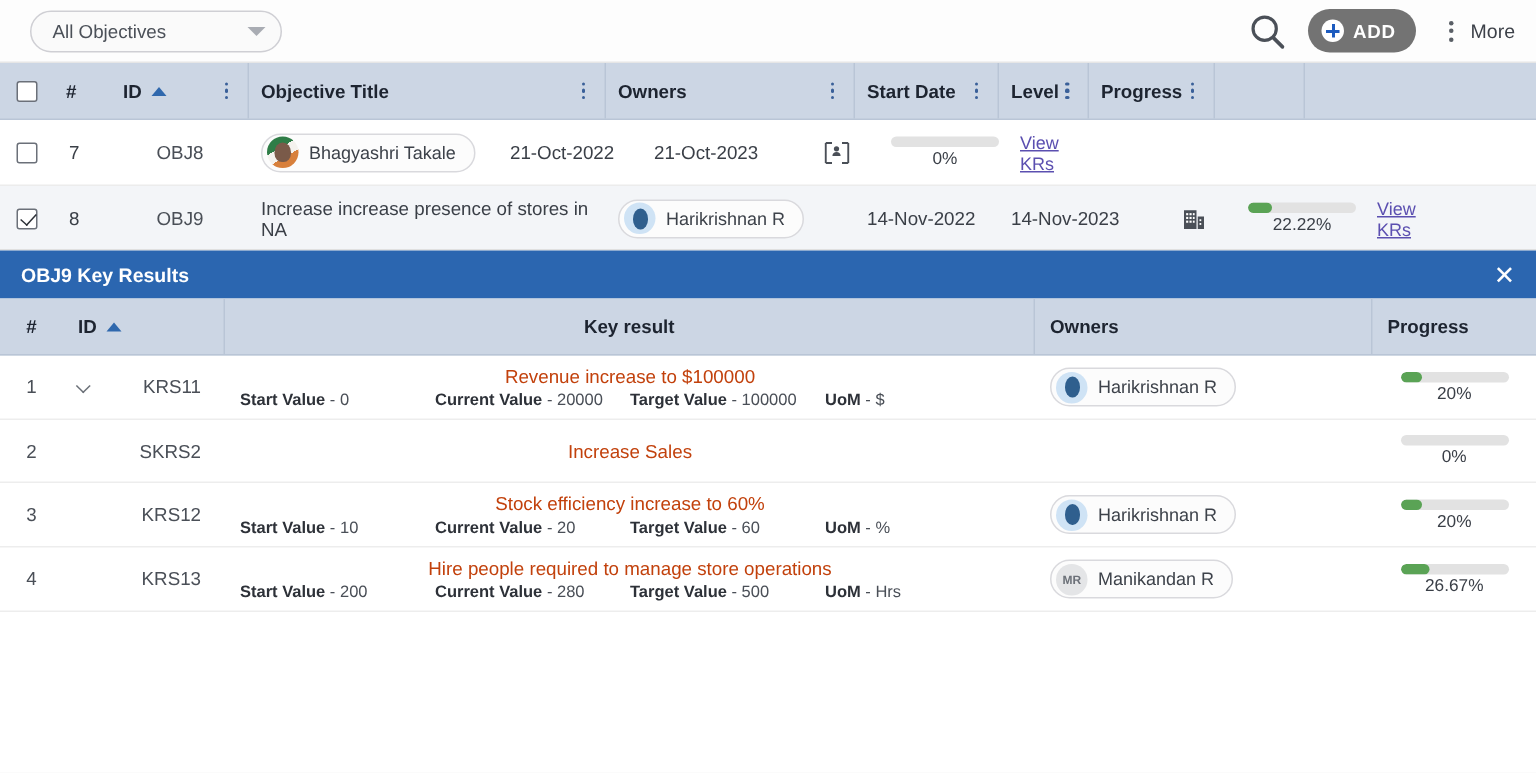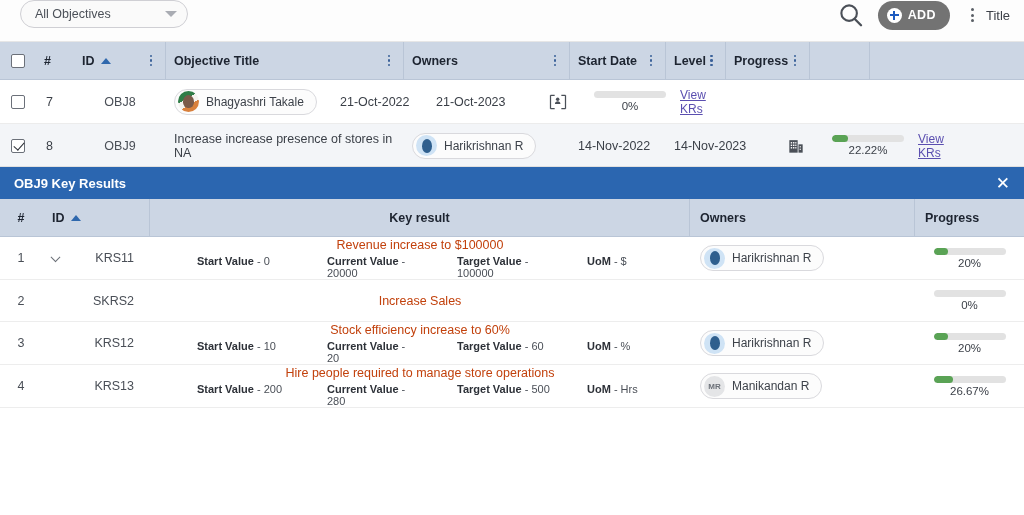--- a/index.html
+++ b/index.html
@@ -9,21 +9,21 @@
     font-family: "Liberation Sans", sans-serif;
     color: #2f3640;
     overflow: hidden;
   }
   #app { position: relative; width: 1024px; height: 515px; background:#fff; }
 
   
   .toolbar {
     position: absolute; left:0; top:0; width:1024px; height:42px;
     background:#fdfdfd;
-    display:flex; align-items:flex-start;
+    display:flex; align-items:center;
     border-bottom:1px solid #e6e6e6;
   }
   .filter-select {
     margin-left:20px;
     width:168px; height:28px;
     border:1px solid #cfcfd4; border-radius:16px;
     background:#fafafa;
     display:flex; align-items:center;
     padding:0 10px 0 14px;
     font-size:12.5px; color:#4b5058;
@@ -160,21 +160,21 @@
   .kr-row { display:flex; min-height:42px; border-bottom:1px solid #ededed;
             font-size:12.5px; color:#3a3f47; }
   .kr-row .cell { display:flex; align-items:center; padding:0 10px; }
   .kr-row .k-num { justify-content:center; color:#4a4f57; }
   .kr-row .k-id { justify-content:flex-end; padding-right:16px; color:#4a4f57; position:relative;}
   .chev { position:absolute; left:10px; top:50%; transform:translateY(-60%) rotate(45deg);
           width:7px;height:7px;border-right:1.6px solid #6a6f77;border-bottom:1.6px solid #6a6f77; }
   .k-res { flex-direction:column; align-items:flex-start; justify-content:center; gap:3px; }
   .kr-name { font-size:12.5px; color:#c2410c; }
   .kr-meta { display:flex; width:100%; font-size:11px; color:#4a4f57; }
-  .kr-meta > div { width:25%;margin-left:37px; }
+  .kr-meta > div { width:25%; }
   .kr-meta b { font-weight:bold; color:#2d3138; }
   .kr-row .k-own { justify-content:flex-start; }
   .kr-row .k-prog { justify-content:center; }
   .kr-row.r1 { height:43px; } .kr-row.r2 { height:42px; }
   .kr-body-empty { height:110px; background:#fff; }
 </style>
 </head>
 <body>
 
 <div id="app">
@@ -196,21 +196,21 @@
       <div class="add-btn">
         <span class="plus-circle"></span>
         <span>ADD</span>
       </div>
 
       <div class="kebab">
           <i></i>
           <i></i>
           <i></i>
         </div>
-      <span class="more-label">Title</span>
+      <span class="more-label">More</span>
     </div>
   </div>
 
   <div class="obj-table">
     <div class="obj-head">
       <div class="cell c-check">
         <span class="cbox"></span>
       </div>
       <div class="cell c-num">#</div>
       <div class="cell c-id col-sep">

